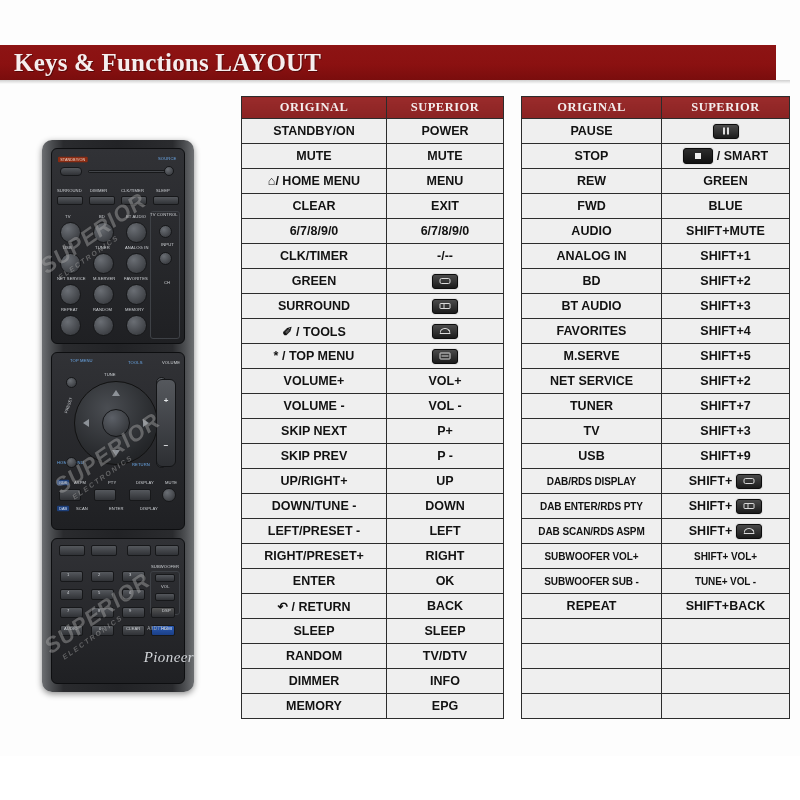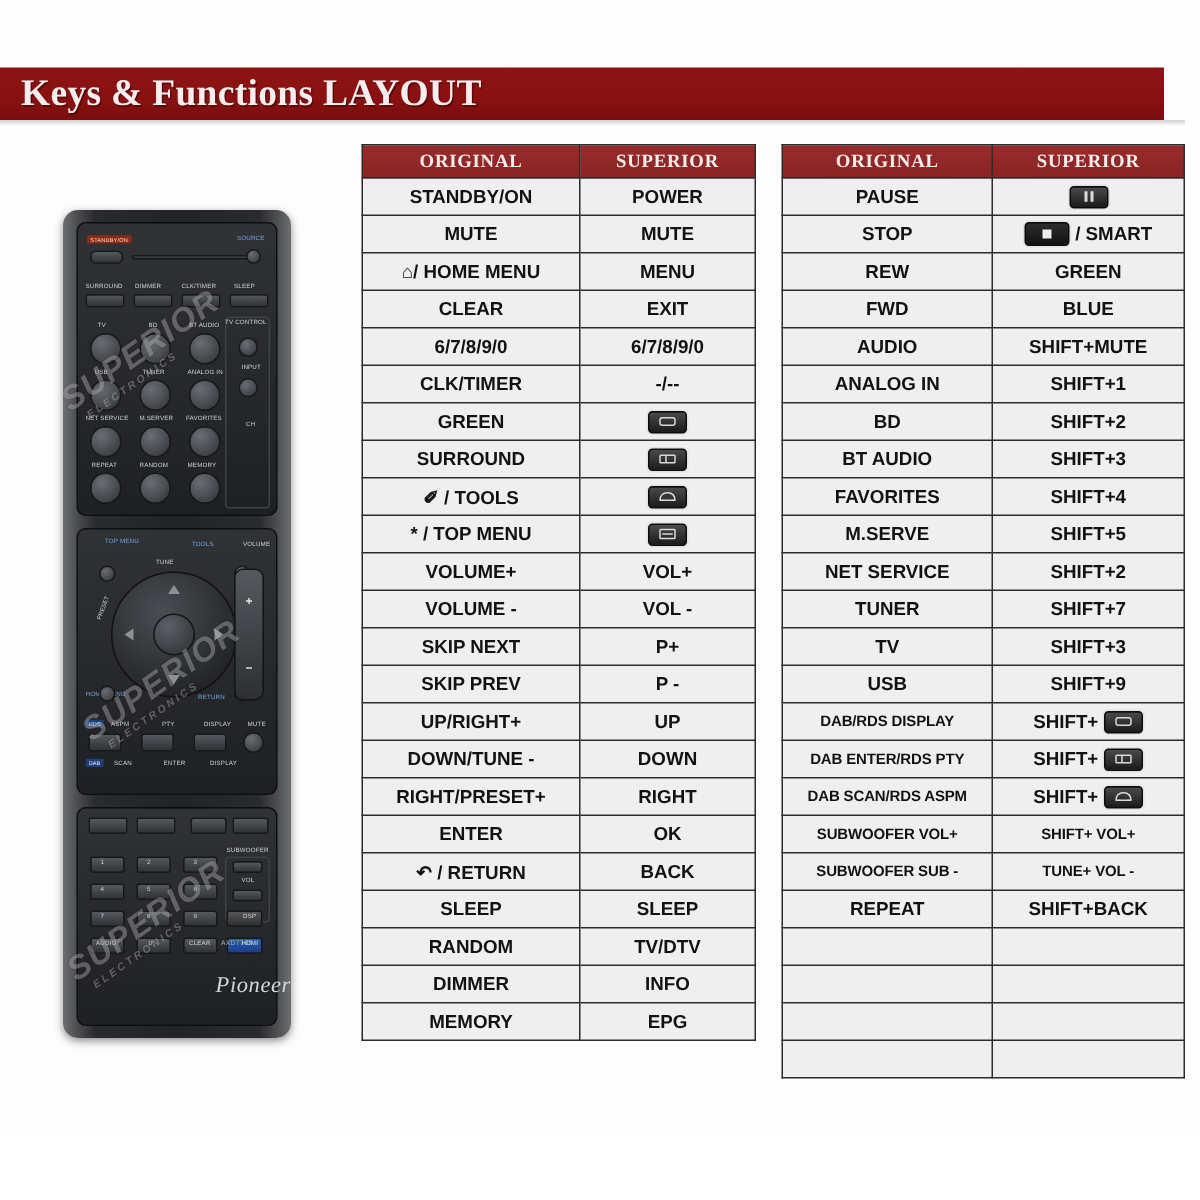--- a/index.html
+++ b/index.html
@@ -507,20 +507,24 @@
         </tr>
         <tr>
           <td>UP/RIGHT+</td>
           <td>UP</td>
         </tr>
         <tr>
           <td>DOWN/TUNE -</td>
           <td>DOWN</td>
         </tr>
         <tr>
+          <td>LEFT/PRESET -</td>
+          <td>LEFT</td>
+        </tr>
+        <tr>
           <td>RIGHT/PRESET+</td>
           <td>RIGHT</td>
         </tr>
         <tr>
           <td>ENTER</td>
           <td>OK</td>
         </tr>
         <tr>
           <td>↶ / RETURN</td>
           <td>BACK</td>

